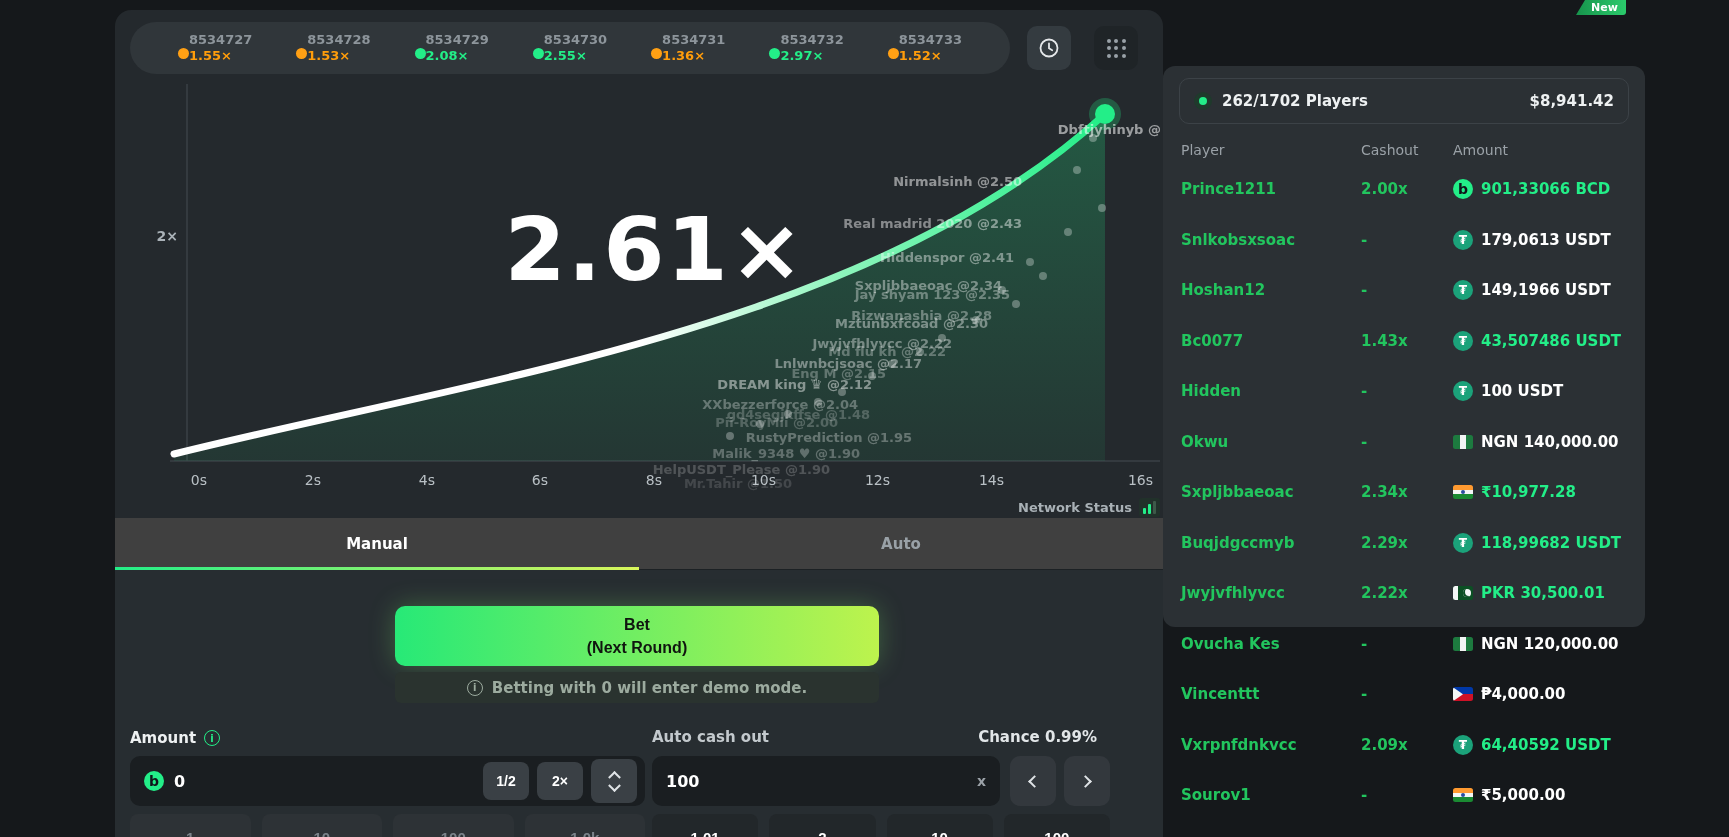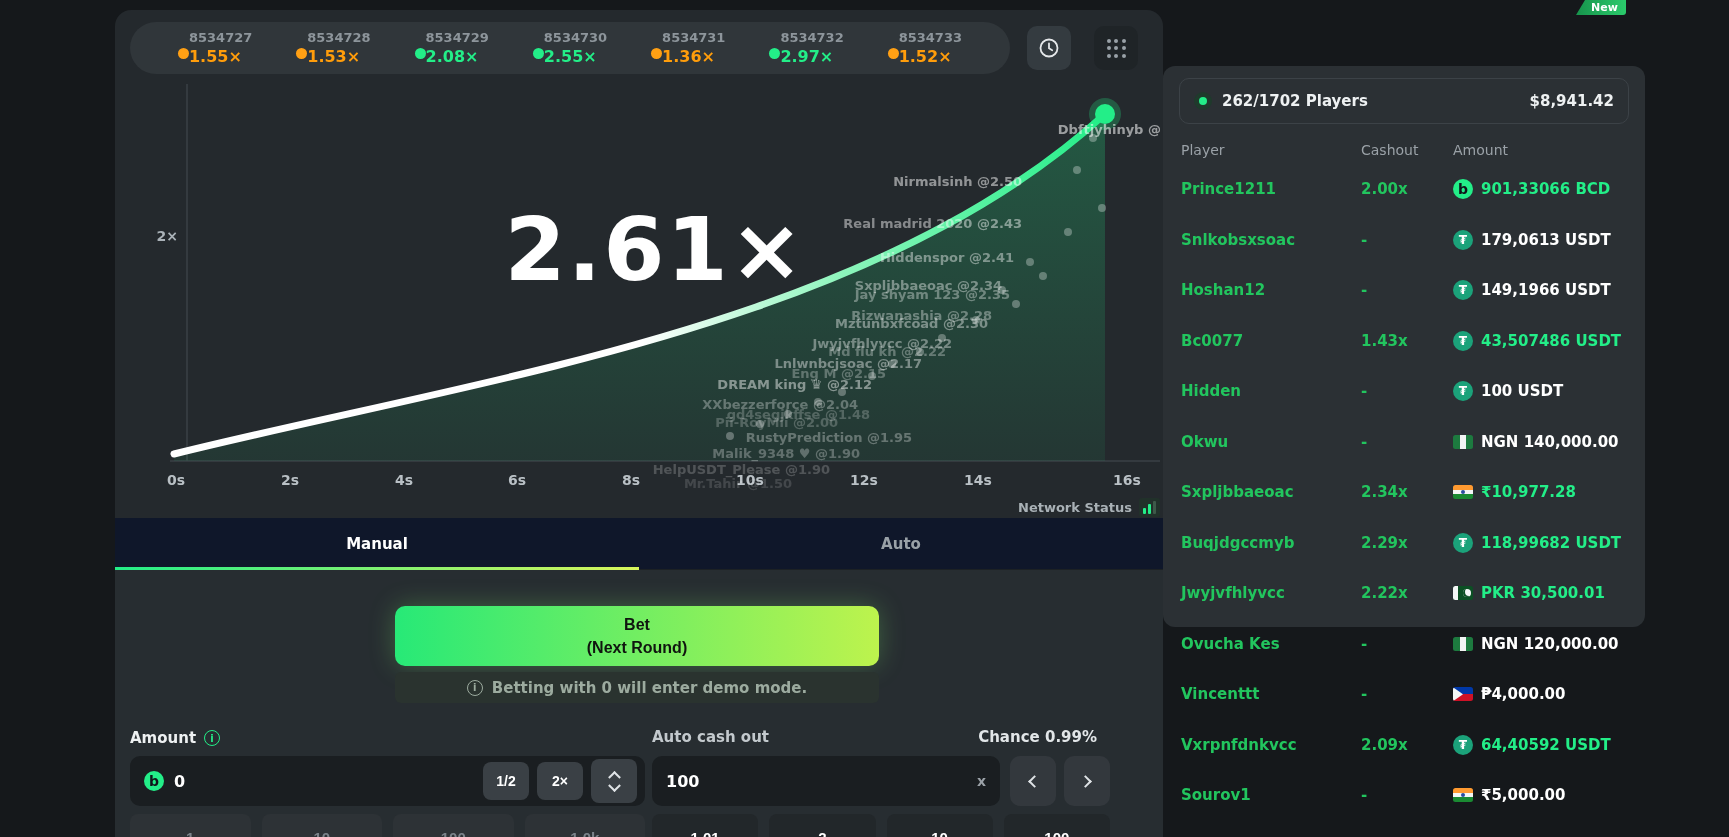--- a/index.html
+++ b/index.html
@@ -12,47 +12,47 @@
   #main-panel { left:115px; top:10px; width:1048px; height:827px;
     background:#24292d; border-radius:16px 16px 0 0; overflow:hidden; }
 
   
   #history-bar { left:15px; top:12px; width:880px; height:52px; background:#30363a;
     border-radius:26px; display:flex; align-items:center; justify-content:space-around; padding:0 26px; }
   .hbadge { display:flex; align-items:center; cursor:pointer; }
   .hbadge .dot { width:11px; height:11px; border-radius:50%; background:#ffa014; margin-top:10px; }
   .hbadge.green .dot { background:#23ee88; }
   .hbadge .rid { font-size:13px; color:#8d959b; font-weight:600; line-height:1.25; }
-  .hbadge .mult { font-size:16px; font-weight:800; color:#ff9d0b; line-height:1.2; }
+  .hbadge .mult { font-size:13px; font-weight:800; color:#ff9d0b; line-height:1.2; }
   .hbadge.green .mult { color:#23ee88; }
   .icon-btn { width:44px; height:44px; border-radius:10px; display:flex; align-items:center;
     justify-content:center; cursor:pointer; }
   #clock-btn { left:912px; top:16px; background:#343b40; }
   #grid-btn  { left:979px; top:16px; background:#1f2427; }
   .grid-ic { display:grid; grid-template-columns:repeat(3,4px); gap:3.5px; }
   .grid-ic i { width:4px; height:4px; border-radius:50%; background:#99a1a7; }
 
   
   #chart { left:15px; top:70px; width:1030px; height:430px; overflow:hidden; }
   #big-mult { left:300px; top:118px; width:450px; text-align:center; font-size:88px;
     font-weight:800; color:#ffffff; letter-spacing:2px; }
   #ylab { left:18px; top:148px; width:30px; text-align:right; color:#aab2b8;
     font-size:14px; font-weight:700; }
-  .xtick { top:392px; width:40px; text-align:left; color:#b9c0c5; font-size:14px; font-weight:700; }
+  .xtick { top:392px; width:40px; text-align:right; color:#b9c0c5; font-size:14px; font-weight:400; }
   .clabel { position:absolute; font-size:13px; font-weight:700; color:#ffffff; white-space:nowrap; }
   #net-row { left:0; top:488px; width:1045px; display:flex; justify-content:flex-end;
     align-items:center; gap:7px; }
   #net-label { color:#a9b1b6; font-size:13px; font-weight:600; }
   .nbars { display:flex; align-items:flex-end; gap:2px; background:#21312a;
     padding:3px 4px; border-radius:3px; }
   .nbars b { display:block; width:3px; border-radius:1px; }
 
   
   #bet-section { left:0; top:508px; width:1048px; height:319px; background:#272d31; }
-  #bet-tabs { left:0; top:0; width:1048px; height:52px; display:flex; background:#0f172a;
+  #bet-tabs { left:0; top:0; width:1048px; height:52px; display:flex; background:#404040;
     border-bottom:1px solid #1c2124; }
   .bet-tab { flex:1; display:flex; align-items:center; justify-content:center;
     font-size:15px; font-weight:800; color:#99a1a7; cursor:pointer; }
   .bet-tab.active { color:#ffffff; }
   #tab-underline { left:0; top:49px; width:524px; height:3px;
     background:linear-gradient(90deg,#23ee88,#d9f65b); }
   #bet-button { left:280px; top:88px; width:484px; height:60px; border-radius:10px;
     background:linear-gradient(90deg,#27e977,#bdf34d); color:#10150f; font-weight:800;
     font-size:16px; line-height:1.45; display:flex; flex-direction:column; align-items:center;
     justify-content:center; cursor:pointer; box-shadow:0 0 26px rgba(130,240,110,.28); border:none; }

